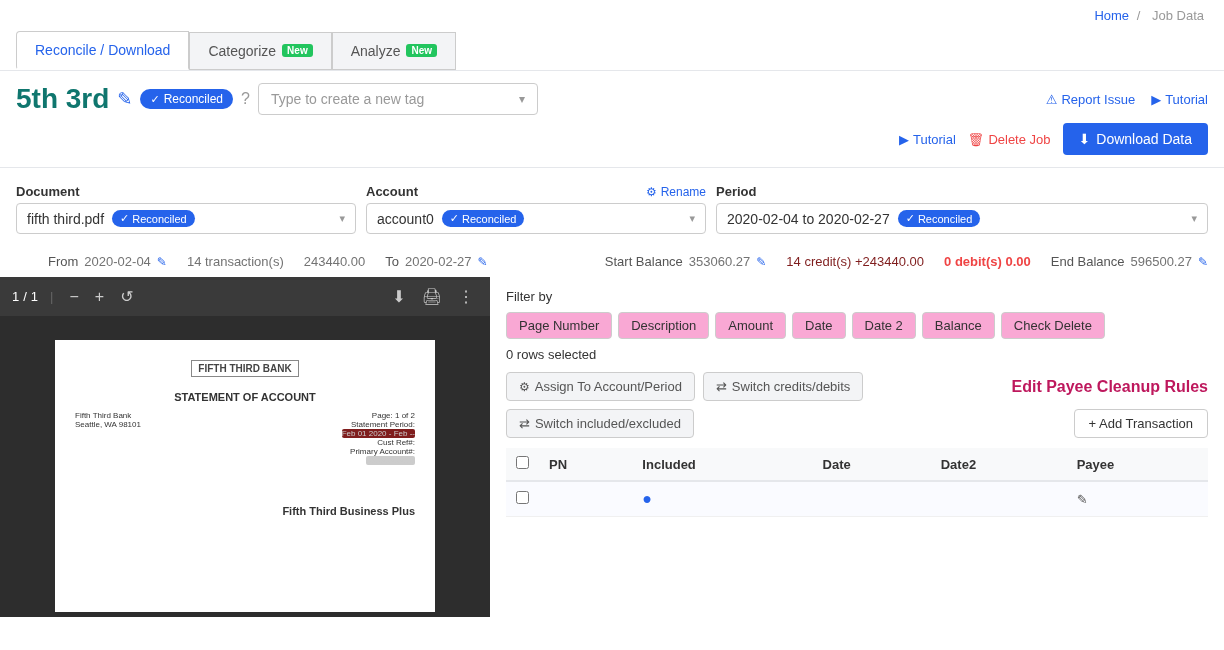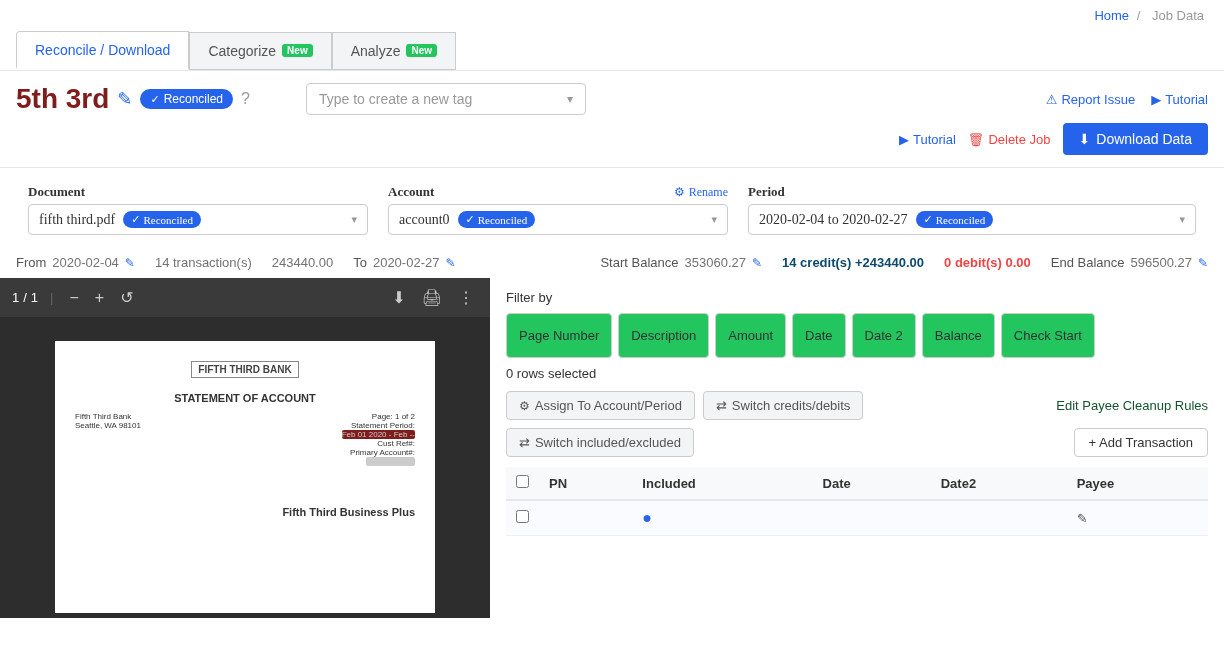--- a/index.html
+++ b/index.html
@@ -10,76 +10,76 @@
     .breadcrumb span { margin: 0 4px; color: #999; }
 
     .tabs { display: flex; align-items: center; gap: 0; padding: 0 16px; border-bottom: 1px solid #e5e7eb; }
     .tab { padding: 10px 18px; font-size: 14px; cursor: pointer; border: 1px solid #ccc; background: #f3f4f6; color: #555; display: flex; align-items: center; gap: 6px; }
     .tab:first-child { border-radius: 4px 0 0 4px; }
     .tab.active { background: #fff; color: #2563eb; border-bottom: 2px solid #fff; font-weight: 500; }
     .tab .badge-new { background: #22c55e; color: #fff; font-size: 10px; font-weight: bold; border-radius: 3px; padding: 1px 5px; }
 
     .header-row { display: flex; align-items: center; justify-content: space-between; padding: 12px 16px 4px; }
     .title-area { display: flex; align-items: center; gap: 8px; }
-    .title-text { font-size: 28px; font-weight: 700; color: #7f1d1d; }
+    .title-text { font-size: 28px; font-weight: 700; color: #0f766e; }
     .edit-icon { color: #2563eb; font-size: 18px; cursor: pointer; }
     .reconciled-badge { background: #2563eb; color: #fff; font-size: 12px; border-radius: 12px; padding: 3px 10px; display: flex; align-items: center; gap: 4px; }
     .reconciled-badge .check { font-size: 11px; }
     .help-icon { color: #999; cursor: pointer; font-size: 16px; }
-    .tag-input { border: 1px solid #ccc; border-radius: 4px; padding: 7px 12px; font-size: 14px; color: #999; width: 280px; background: #fff; cursor: pointer; display: flex; align-items: center; justify-content: space-between; margin-left: 48px; }
+    .tag-input { border: 1px solid #ccc; border-radius: 4px; padding: 7px 12px; font-size: 14px; color: #999; width: 280px; background: #fff; cursor: pointer; display: flex; align-items: center; justify-content: space-between; }
     .tag-input .chevron { color: #999; font-size: 12px; }
 
     .header-actions { display: flex; align-items: center; gap: 16px; }
     .link-btn { color: #2563eb; font-size: 13px; cursor: pointer; display: flex; align-items: center; gap: 4px; text-decoration: none; }
 
     .secondary-actions { display: flex; align-items: center; justify-content: flex-end; gap: 12px; padding: 4px 16px 8px; }
     .sec-btn { color: #2563eb; font-size: 13px; cursor: pointer; display: flex; align-items: center; gap: 4px; }
     .danger-btn { color: #ef4444; font-size: 13px; cursor: pointer; display: flex; align-items: center; gap: 4px; }
     .primary-btn { background: #2563eb; color: #fff; border: none; border-radius: 4px; padding: 8px 16px; font-size: 14px; font-weight: 500; cursor: pointer; display: flex; align-items: center; gap: 6px; }
 
-    .form-section { padding: 12px 28px; display: flex; gap: 20px; flex-wrap: wrap; font-family: Liberation Serif, serif; }
+    .form-section { padding: 12px 16px; display: flex; gap: 10px; flex-wrap: wrap; }
     .form-group { display: flex; flex-direction: column; gap: 4px; }
     .form-group label { font-size: 13px; font-weight: 600; color: #333; }
     .form-select-wrap { display: flex; align-items: center; border: 1px solid #ccc; border-radius: 4px; padding: 6px 10px; background: #fff; gap: 8px; min-width: 200px; justify-content: flex-end; }
     .form-select-wrap .reconciled-badge-sm { background: #2563eb; color: #fff; font-size: 11px; border-radius: 10px; padding: 2px 8px; display: flex; align-items: center; gap: 3px; }
     .chevron-down { color: #999; font-size: 11px; margin-left: auto; cursor: pointer; }
     .account-group { min-width: 340px; }
     .period-group { flex: 1; }
 
-    .stats-row { display: flex; align-items: center; gap: 20px; padding: 8px 16px; flex-wrap: wrap; }
+    .stats-row { display: flex; align-items: center; gap: 20px; padding: 8px 16px; flex-wrap: wrap; margin-left: 32px; }
     .stat-item { display: flex; align-items: center; gap: 6px; font-size: 13px; }
     .stat-label { color: #555; font-weight: 500; }
     .stat-value { color: #737373; text-align: right; }
-    .stat-green { color: #0c4a6e; font-weight: 700; }
+    .stat-green { color: #7f1d1d; font-weight: 400; }
     .stat-red { color: #ef4444; font-weight: 600; }
 
     .main-content { display: flex; gap: 0; height: calc(100vh - 310px); min-height: 300px; }
     
     .pdf-panel { width: 490px; min-width: 490px; background: #2d2d2d; position: relative; overflow: hidden; }
     .pdf-toolbar { display: flex; align-items: center; padding: 8px 12px; background: #3a3a3a; color: #fff; gap: 8px; font-size: 13px; }
     .pdf-toolbar-sep { color: #666; margin: 0 4px; }
     .pdf-btn { background: none; border: none; color: #ccc; cursor: pointer; font-size: 16px; padding: 2px 4px; }
     .pdf-content { background: #fff; margin: 12px auto; width: 380px; min-height: 500px; padding: 20px; font-size: 9px; overflow: hidden; position: relative; }
     .pdf-bank-header { text-align: center; margin-bottom: 10px; }
     .pdf-bank-logo { font-size: 10px; font-weight: bold; color: #444; border: 1px solid #888; padding: 2px 6px; display: inline-block; margin-bottom: 4px; }
     .pdf-statement-title { font-weight: bold; font-size: 11px; text-align: center; margin-bottom: 8px; }
 
     .right-panel { flex: 1; padding: 12px 16px; overflow-y: auto; }
     
     .filter-section { margin-bottom: 10px; }
     .filter-label { font-size: 13px; font-weight: 500; color: #333; margin-bottom: 8px; }
     .filter-buttons { display: flex; gap: 6px; flex-wrap: wrap; margin-bottom: 8px; }
-    .filter-btn { border: 1px solid #ccc; border-radius: 4px; padding: 14px 12px; font-size: 13px; background: #22c55e; cursor: pointer; color: #333; text-align: center; }
+    .filter-btn { border: 1px solid #ccc; border-radius: 4px; padding: 5px 12px; font-size: 13px; background: #f9a8d4; cursor: pointer; color: #333; text-align: center; }
     .rows-selected { font-size: 13px; color: #333; margin-bottom: 8px; }
 
     .action-row { display: flex; align-items: center; justify-content: space-between; margin-bottom: 8px; flex-wrap: wrap; gap: 8px; }
     .action-left { display: flex; gap: 8px; }
     .action-btn { border: 1px solid #ccc; border-radius: 4px; padding: 6px 12px; font-size: 13px; background: #f3f4f6; cursor: pointer; color: #555; display: flex; align-items: center; gap: 5px; }
     .action-btn .gear { font-size: 12px; }
-    .edit-rules-link { color: #14532d; font-size: 13px; cursor: pointer; text-decoration: none; }
+    .edit-rules-link { color: #be185d; font-size: 16px; cursor: pointer; text-decoration: none; font-weight: bold; }
     .add-trans-btn { background: #fff; border: 1px solid #ccc; border-radius: 4px; padding: 6px 14px; font-size: 13px; cursor: pointer; color: #333; display: flex; align-items: center; gap: 5px; float: right; }
 
     .table-wrap { overflow-x: auto; }
     table { width: 100%; border-collapse: collapse; font-size: 13px; }
     th { background: #f8f9fa; border-bottom: 2px solid #e5e7eb; padding: 8px 10px; text-align: left; font-weight: 600; color: #333; white-space: nowrap; }
     td { padding: 8px 10px; border-bottom: 1px solid #f0f0f0; color: #333; }
     .checkbox-col { width: 30px; }
     tr.partial { background: #fafbff; }
 
     .divider { border: none; border-top: 1px solid #e5e7eb; margin: 4px 0; }
@@ -275,21 +275,21 @@
 
     <div class="filter-section">
       <div class="filter-label">Filter by</div>
       <div class="filter-buttons">
         <button class="filter-btn">Page Number</button>
         <button class="filter-btn">Description</button>
         <button class="filter-btn">Amount</button>
         <button class="filter-btn">Date</button>
         <button class="filter-btn">Date 2</button>
         <button class="filter-btn">Balance</button>
-        <button class="filter-btn">Check Start</button>
+        <button class="filter-btn">Check Delete</button>
       </div>
       <div class="rows-selected">0 rows selected</div>
     </div>
 
     <div class="action-row">
       <div class="action-left">
         <button class="action-btn">
           <span class="gear">⚙</span>
           <span>Assign To Account/Period</span>
         </button>

